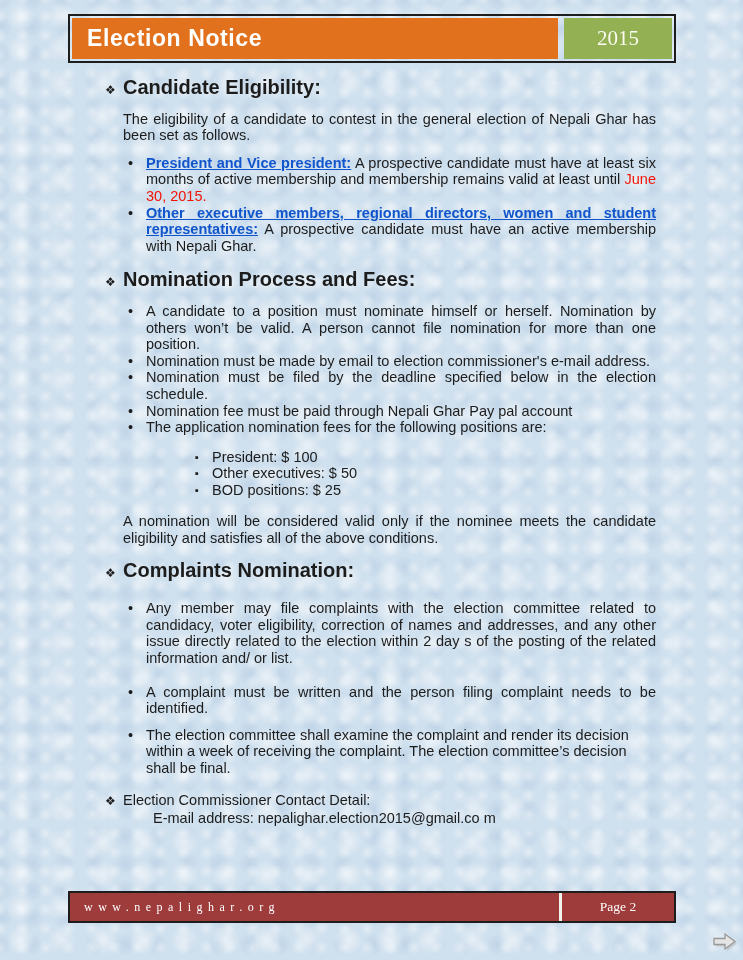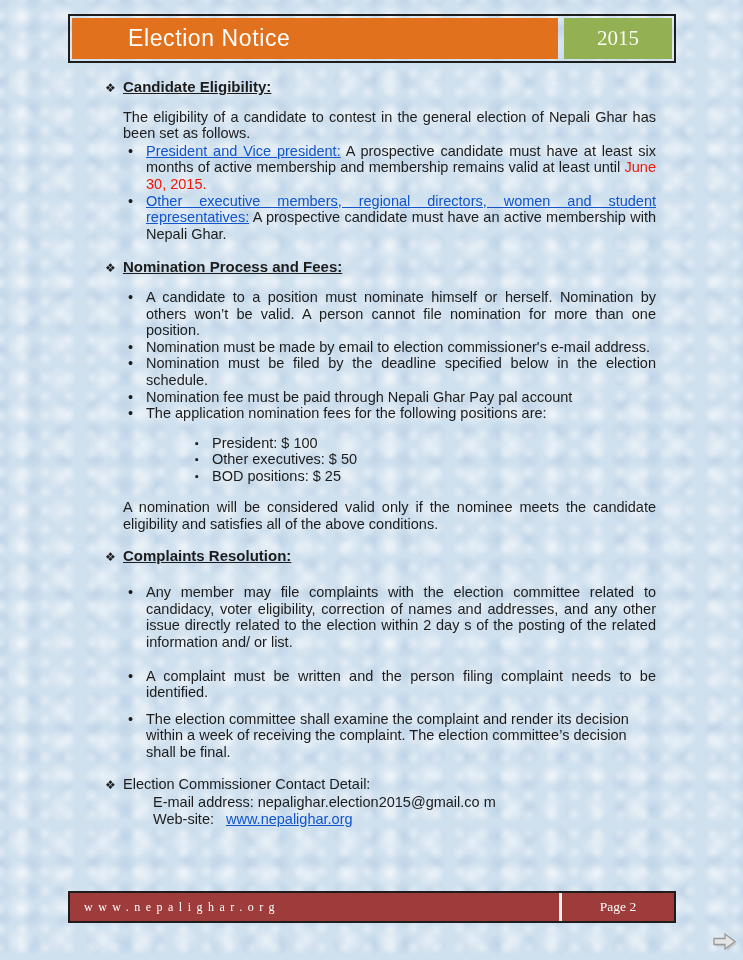--- a/index.html
+++ b/index.html
@@ -28,55 +28,55 @@
   .header {
     position:absolute; left:68px; top:14px; width:608px; height:49px;
     border:2px solid #1d1d1d;
     display:flex; padding:2px; gap:6px;
   }
   .header-title-cell {
     flex:1; background:#e2711d;
     display:flex; align-items:center; padding-left:15px;
   }
   .header-title-cell .title {
-    color:#ffffff; font-weight:normal; font-size:23px; letter-spacing:0.6px;margin-left:41px;
+    color:#ffffff; font-weight:bold; font-size:23px; letter-spacing:0.6px;
   }
   .header-year-cell {
     width:108px; background:#93b052;
     display:flex; align-items:center; justify-content:center;
   }
   .header-year-cell .year {
     color:#fbfbf2; font-family:"Liberation Serif", serif; font-size:21px;
   }
 
   
   .content { position:absolute; left:105px; top:79px; width:551px; }
 
   .sec-heading { display:flex; align-items:baseline; margin:0 0 12px 0; }
   .sec-heading .diamond { font-size:12px; width:18px; flex:none; }
-  .sec-heading .txt { font-weight:bold; font-size:15px; text-decoration:underline; }
+  .sec-heading .txt { font-weight:bold; font-size:20px; }
   .sec-heading.plain .txt { font-weight:normal; text-decoration:none; font-size:14.5px; }
 
-  .para { margin:0 0 1px 18px; text-align:justify; }
+  .para { margin:0 0 11px 18px; text-align:justify; }
   .para.closing { margin:0 0 15px 18px; }
 
   .bullets { margin:0 0 0 23px; }
   .bullet-item { display:flex; }
   .bullet-item .b-mark { width:18px; flex:none; }
   .bullet-item .b-text { flex:1; text-align:justify; }
   .bullet-item .b-text.no-justify { text-align:left; }
   .mb17 { margin-bottom:17px; }
   .mb10 { margin-bottom:10px; }
   .mb15 { margin-bottom:15px; }
 
   .fees { margin:13px 0 15px 90px; }
   .fee-item { display:flex; }
   .fee-item .s-mark { width:17px; flex:none; font-size:11px; }
 
-  .lead { color:#1155cc; font-weight:normal; text-decoration:underline; }
+  .lead { color:#1155cc; font-weight:bold; text-decoration:underline; }
   .red { color:#f21505; }
   .link { color:#1155cc; text-decoration:underline; }
 
   .contact-line { margin-left:48px; }
   .contact-line .lbl { margin-right:4px; }
   .contact-line .lbl.web { margin-right:12px; }
 
   
   .footer {
     position:absolute; left:68px; top:891px; width:608px; height:32px;
@@ -165,21 +165,21 @@
       </div>
       <div class="fee-item">
         <span class="s-mark">▪</span>
         <span>BOD positions: $ 25</span>
       </div>
     </div>
     <p class="para closing">A nomination will be considered valid only if the nominee meets the candidate eligibility and satisfies all of the above conditions.</p>
 
     <div class="sec-heading" style="margin-bottom:19px;">
       <span class="diamond">❖</span>
-      <span class="txt">Complaints Resolution:</span>
+      <span class="txt">Complaints Nomination:</span>
     </div>
     <div class="bullets">
       <div class="bullet-item mb17">
         <span class="b-mark">•</span>
         <div class="b-text">Any member may file complaints with the election committee related to candidacy, voter eligibility, correction of names and addresses, and any other issue directly related to the election within 2 day s of the posting of the related information and/ or list.</div>
       </div>
       <div class="bullet-item mb10">
         <span class="b-mark">•</span>
         <div class="b-text">A complaint must be written and the person filing complaint needs to be identified.</div>
       </div>
@@ -188,23 +188,20 @@
         <div class="b-text no-justify">The election committee shall examine the complaint and render its decision within a week of receiving the complaint. The election committee’s decision shall be final.</div>
       </div>
     </div>
 
     <div class="sec-heading plain" style="margin-bottom:1px;">
       <span class="diamond">❖</span>
       <span class="txt">Election Commissioner Contact Detail:</span>
     </div>
     <div class="contact-line">
       <span class="lbl">E-mail address:</span><span>nepalighar.election2015@gmail.co m</span>
-    </div>
-    <div class="contact-line">
-      <span class="lbl web">Web-site:</span><span class="link">www.nepalighar.org</span>
     </div>
 
   </div>
 
   <div class="footer">
     <div class="footer-site-cell">
       <span>www.nepalighar.org</span>
     </div>
     <div class="footer-divider"></div>
     <div class="footer-page-cell">

